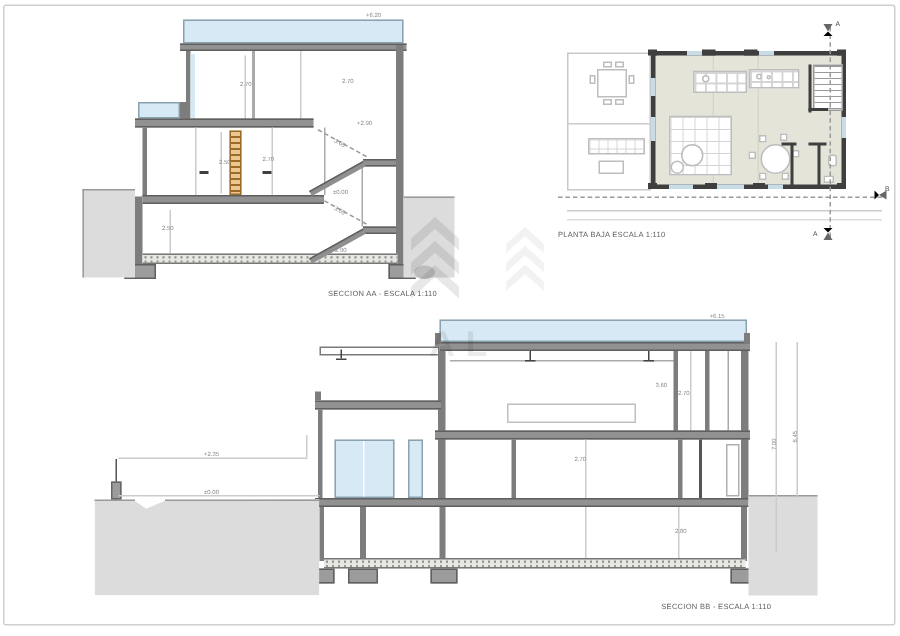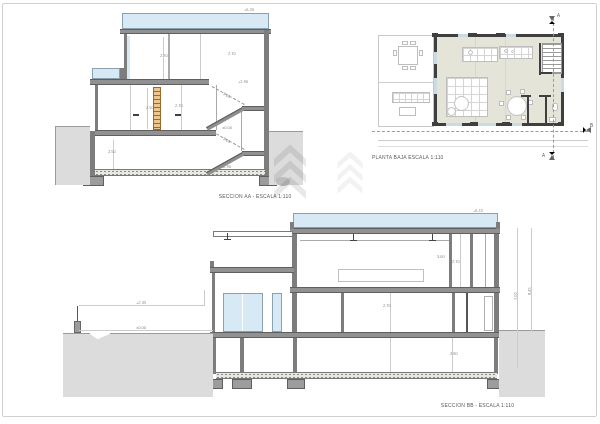--- a/index.html
+++ b/index.html
@@ -258,14 +258,15 @@
       <path d="M2,60 L22,42 L42,60 L42,70 L22,52 L2,70 Z" fill="#000" fill-opacity="0.09"></path>
     </svg>
   </div>
   <div class="a" style="left:336px;top:150px;width:28px;height:44px;">
     <svg width="28" height="44" viewBox="0 0 44 70" xmlns="http://www.w3.org/2000/svg">
       <path d="M2,20 L22,2 L42,20 L42,30 L22,12 L2,30 Z" fill="#000" fill-opacity="0.05"></path>
       <path d="M2,40 L22,22 L42,40 L42,50 L22,32 L2,50 Z" fill="#000" fill-opacity="0.05"></path>
       <path d="M2,60 L22,42 L42,60 L42,70 L22,52 L2,70 Z" fill="#000" fill-opacity="0.05"></path>
     </svg>
   </div>
+  <span class="wm-text" style="left:286px;top:216px;">AL</span>
 
 </div>
 
 </body></html>

